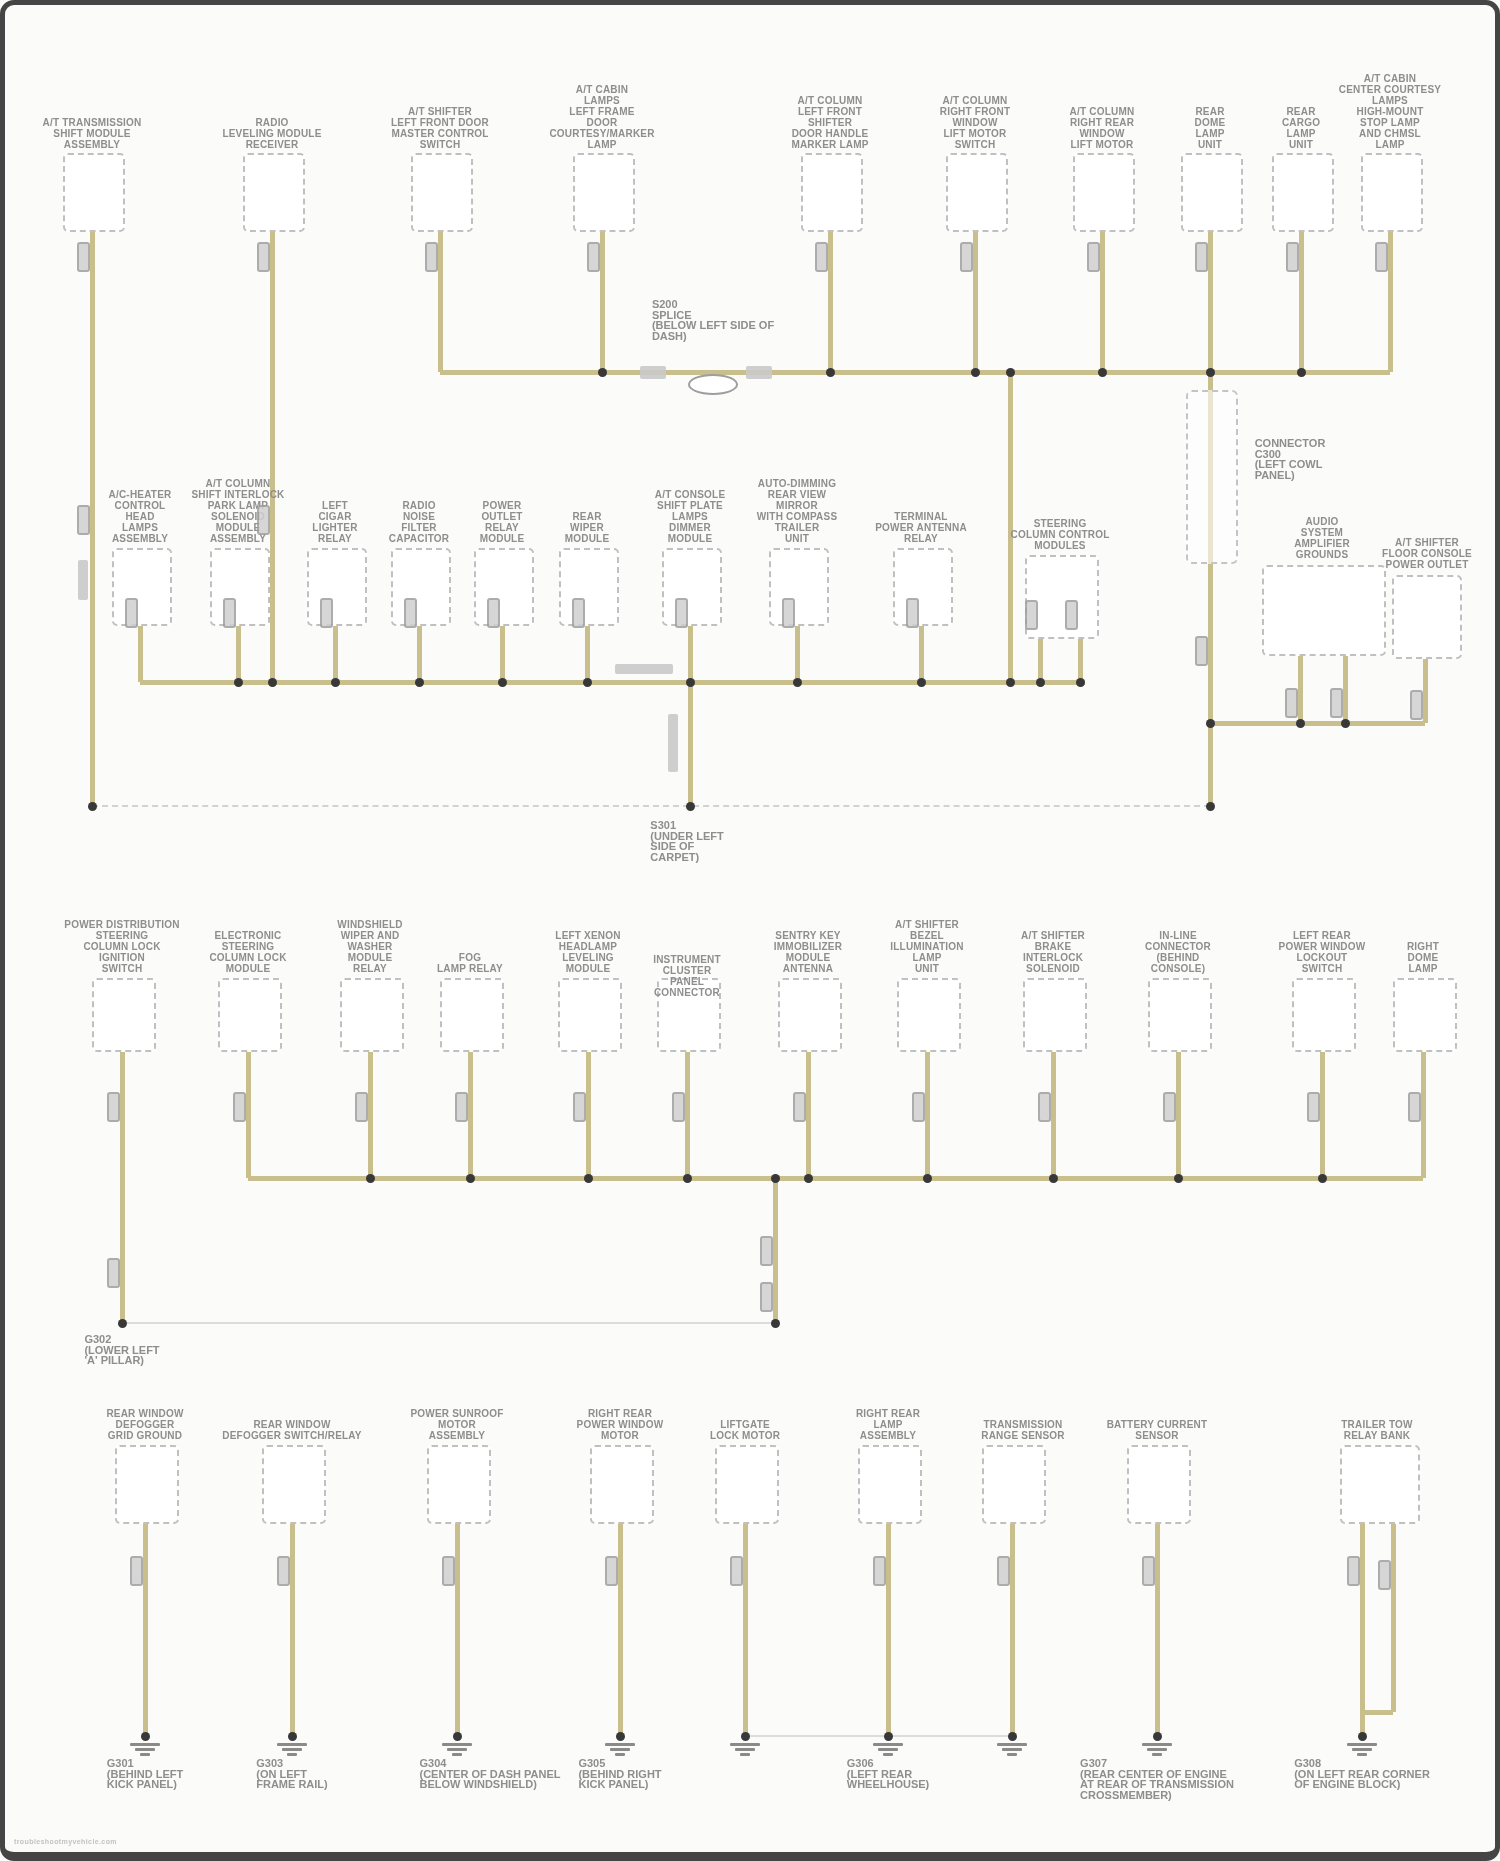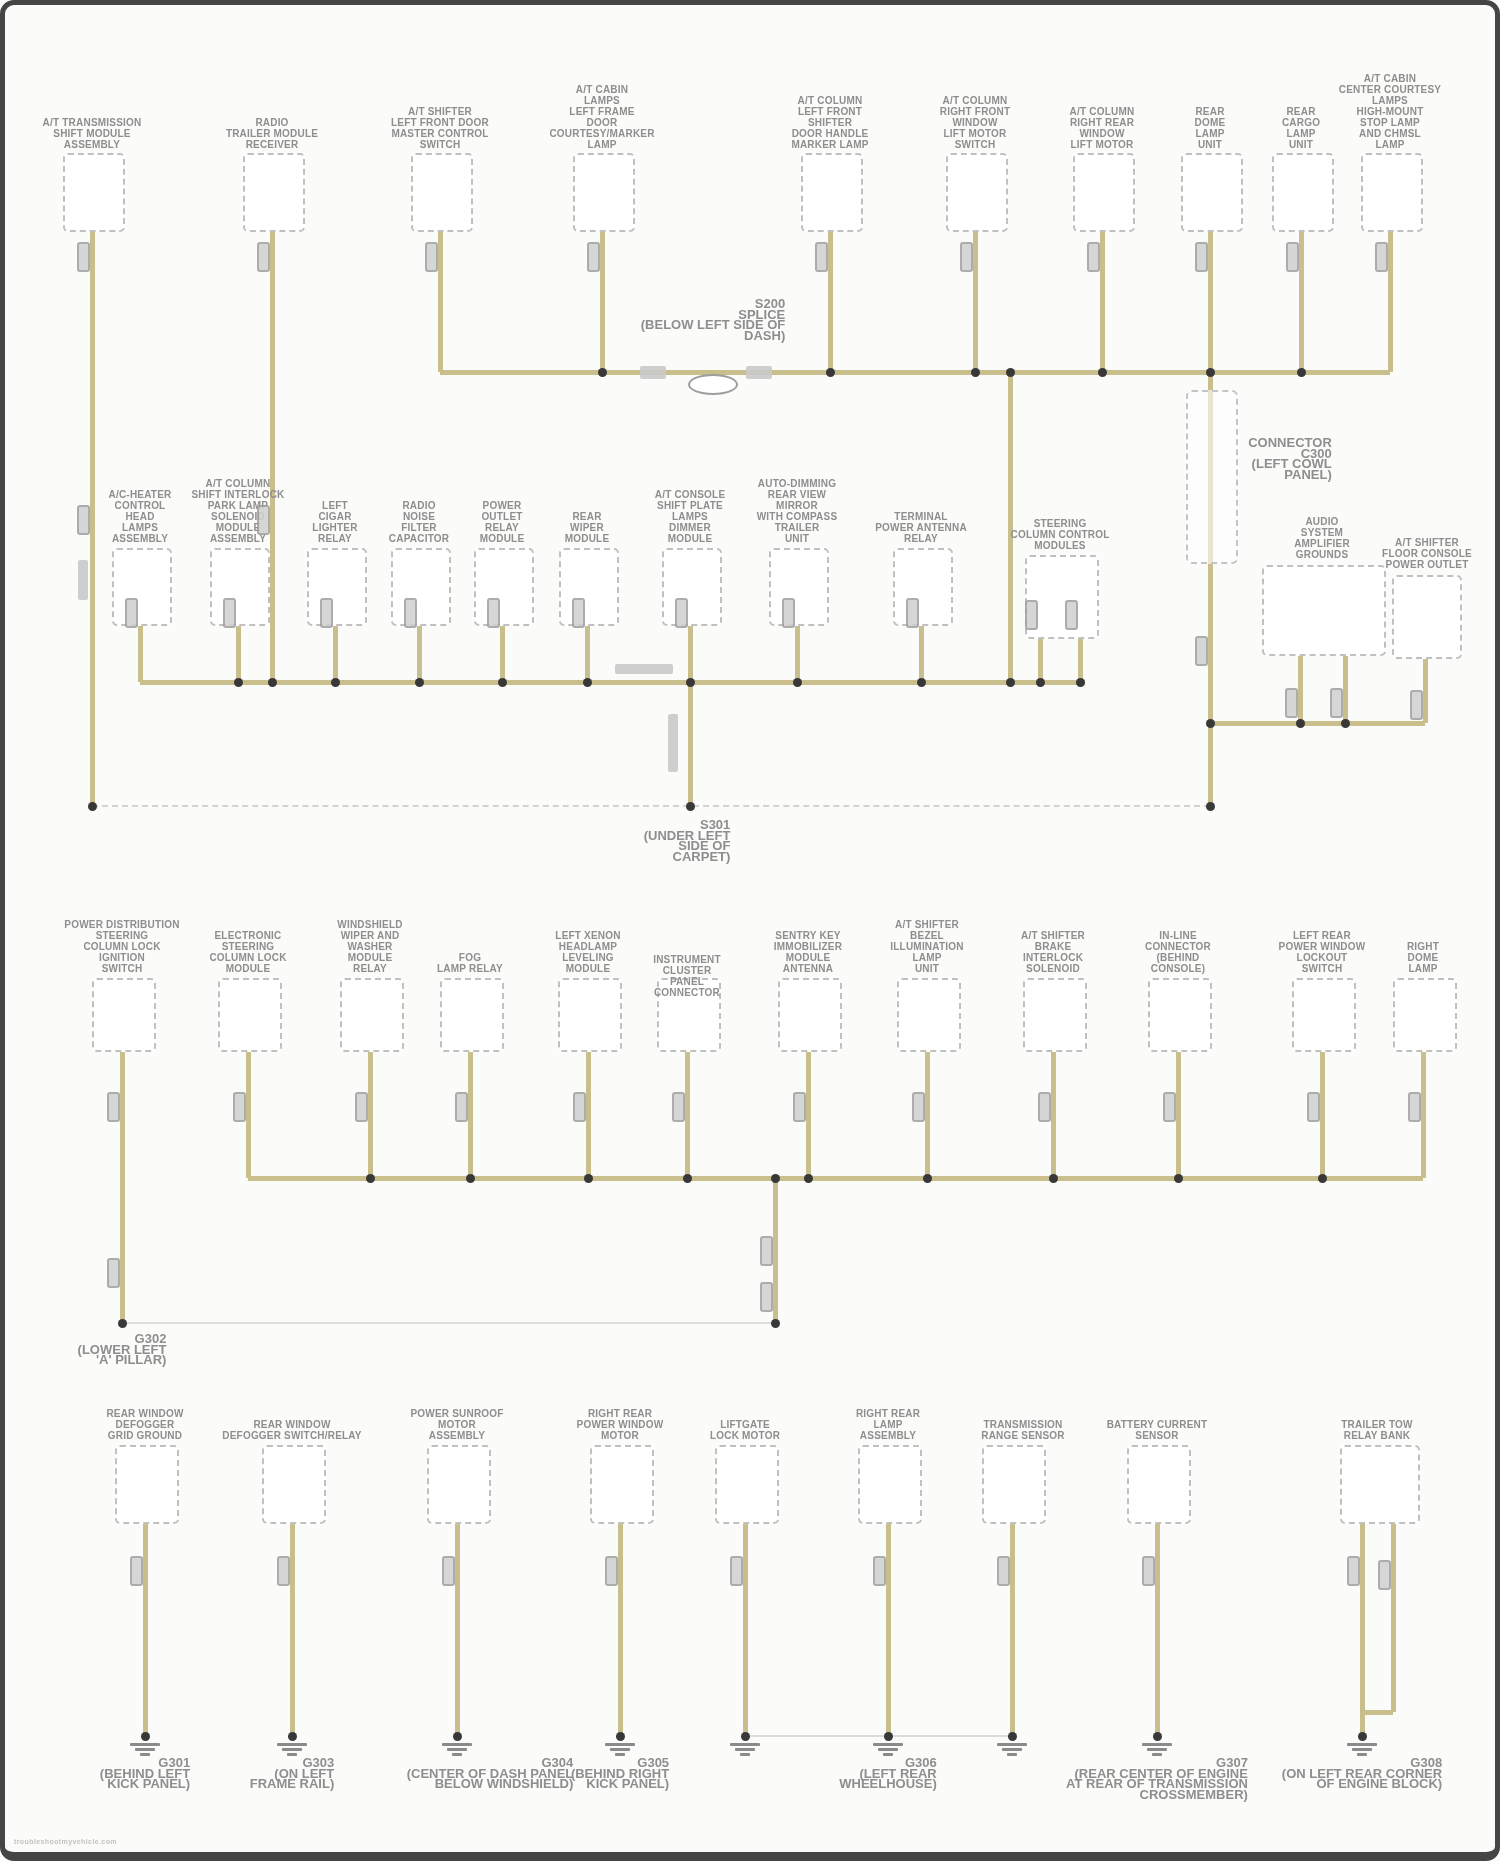--- a/index.html
+++ b/index.html
@@ -13,22 +13,22 @@
   .dotted{position:absolute;border-top:2px dashed #d2d2d2;background:none;}
   .dot{position:absolute;width:9px;height:9px;border-radius:50%;background:#383838;}
   .cbox{position:absolute;border:2px dashed #c0c0c0;border-radius:5px;background:#ffffff;}
   .dbox{position:absolute;border:2px dashed #c4c4c4;border-radius:6px;background:rgba(255,255,255,.6);}
   .lbl{position:absolute;transform:translateX(-50%);text-align:center;color:#8e8e8e;
        font-size:10px;font-weight:700;letter-spacing:.2px;line-height:11px;white-space:nowrap;}
   .mark{position:absolute;width:9px;border:2px solid #9e9e9e;background:#cfcfcf;border-radius:3px;opacity:.85;}
   .tag{position:absolute;background:#c9c9c9;border-radius:2px;opacity:.9;}
   .gbar{position:absolute;background:#8a8a8a;height:2.5px;border-radius:1px;}
   .oval{position:absolute;border:2px solid #9e9e9e;border-radius:50%;background:#fff;}
-  .glbl{position:absolute;transform:translateX(-50%);text-align:right;color:#8e8e8e;
-        font-size:13px;font-weight:700;line-height:10.5px;white-space:nowrap;}
+  .glbl{position:absolute;transform:translateX(-50%);text-align:left;color:#8e8e8e;
+        font-size:11px;font-weight:700;line-height:10.5px;white-space:nowrap;}
   .watermark{position:absolute;left:14px;top:1838px;font-size:7px;color:#c2c2c2;
              letter-spacing:.4px;font-weight:700;}
 </style>
 </head>
 <body>
 
 <div class="viewport">
   <div class="sheet" id="sheet">
     <span class="watermark">troubleshootmyvehicle.com</span>
   <div class="wire" style="left: 89.5px; top: 228px; width: 5px; height: 578px;"></div>
@@ -89,21 +89,21 @@
       <div class="dotted" style="left: 92px; top: 805px; width: 1118px; height: 0px;"></div>
       <div class="cbox" style="left: 63px; top: 153px; width: 58px; height: 75px;"></div>
       <div class="lbl" style="left: 92px; top: 117px;">
         <div>A/T TRANSMISSION</div>
         <div>SHIFT MODULE</div>
         <div>ASSEMBLY</div>
       </div>
       <div class="cbox" style="left: 243px; top: 153px; width: 58px; height: 75px;"></div>
       <div class="lbl" style="left: 272px; top: 117px;">
         <div>RADIO</div>
-        <div>TRAILER MODULE</div>
+        <div>LEVELING MODULE</div>
         <div>RECEIVER</div>
       </div>
       <div class="cbox" style="left: 411px; top: 153px; width: 58px; height: 75px;"></div>
       <div class="lbl" style="left: 440px; top: 106px;">
         <div>A/T SHIFTER</div>
         <div>LEFT FRONT DOOR</div>
         <div>MASTER CONTROL</div>
         <div>SWITCH</div>
       </div>
       <div class="cbox" style="left: 573px; top: 153px; width: 58px; height: 75px;"></div>

